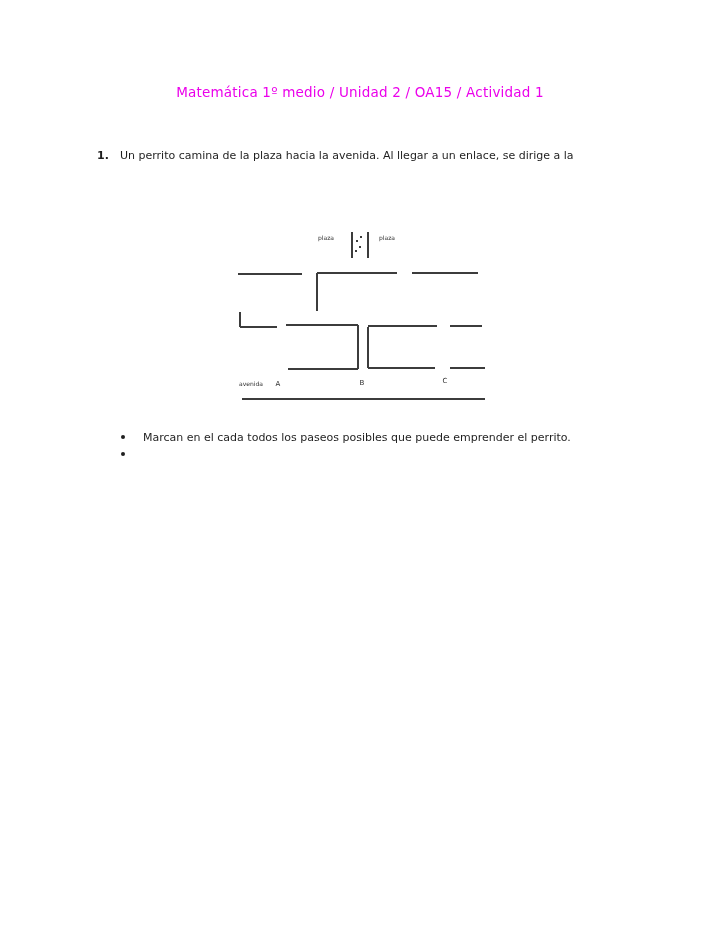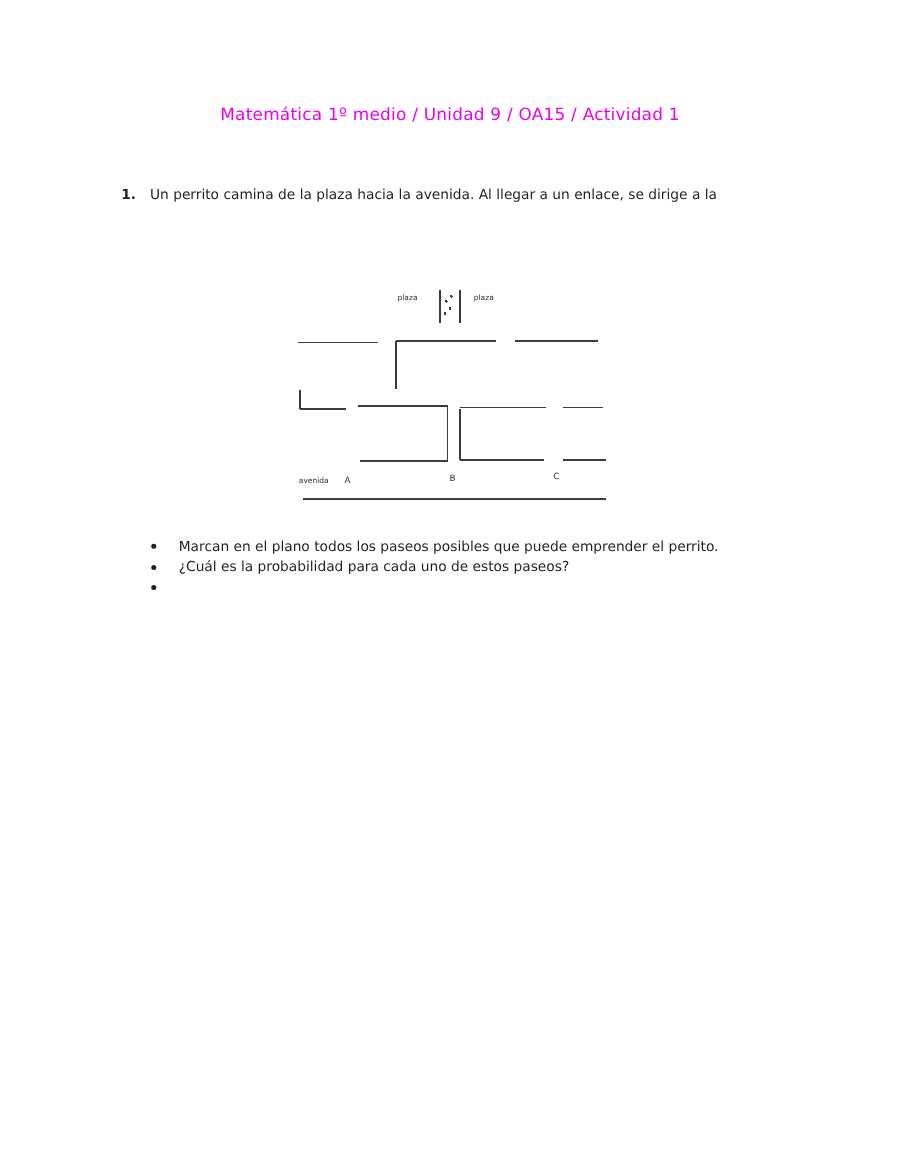--- a/index.html
+++ b/index.html
@@ -60,21 +60,21 @@
     border-radius: 50%;
     background: #1f1f1f;
     margin-right: 18px;
     flex: 0 0 auto;
   }
   .bullet-text { white-space: pre; }
 </style>
 </head>
 <body>
 
-<div class="page-title" style="color: rgb(235, 0, 235);">Matemática 1º medio / Unidad 9 / OA15 / Actividad 1</div>
+<div class="page-title" style="color: rgb(235, 0, 235);">Matemática 1º medio / Unidad 2 / OA15 / Actividad 1</div>
 
 <div class="problem">
   <div class="problem-number">1.</div>
   <div class="problem-lines">
     <div class="problem-line">Un perrito camina de la plaza hacia la avenida. Al llegar a un enlace, se dirige a la</div>
   </div>
 </div>
 
 <div class="diagram">
   <svg viewBox="0 0 270 180" shape-rendering="crispEdges">
@@ -104,22 +104,18 @@
       <text x="21" y="161" font-size="6" text-anchor="middle">avenida</text>
       <text x="48" y="161" font-size="7" text-anchor="middle">A</text>
       <text x="132" y="160" font-size="7" text-anchor="middle">B</text>
       <text x="215" y="158" font-size="7" text-anchor="middle">C</text>
     </svg>
 </div>
 
 <ul class="bullets">
   <li class="bullet-row">
     <span class="bullet-dot"></span>
-    <span class="bullet-text">Marcan en el plano todos los paseos posibles que puede emprender el perrito.</span>
-  </li>
-  <li class="bullet-row">
-    <span class="bullet-dot"></span>
-    <span class="bullet-text">¿Cuál es la probabilidad para cada uno de estos paseos?</span>
+    <span class="bullet-text">Marcan en el cada todos los paseos posibles que puede emprender el perrito.</span>
   </li>
   <li class="bullet-row">
     <span class="bullet-dot"></span>
   </li>
 </ul>
 
 </body></html>

